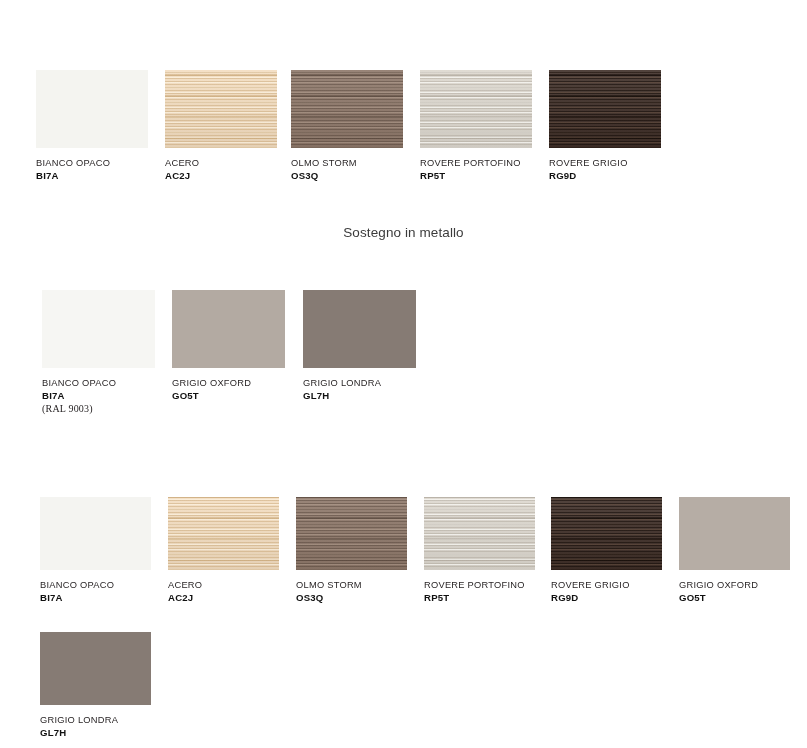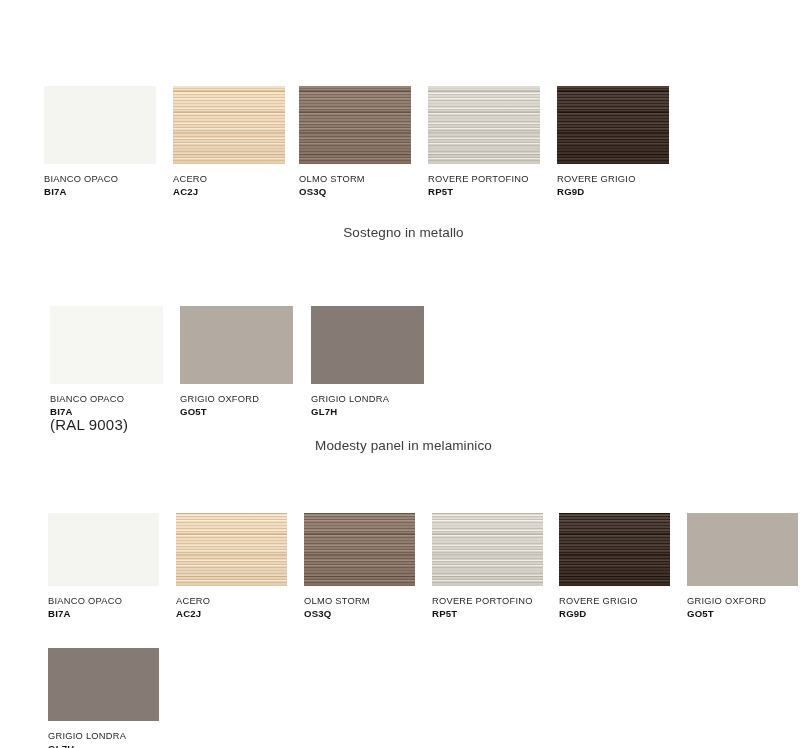--- a/index.html
+++ b/index.html
@@ -32,22 +32,21 @@
   }
   #title-1 { top: 3px; }
   #title-2 { top: 225px; }
   #title-3 { top: 438px; }
 
   
   .swatch-row { position: absolute; }
 
   .swatch-item {
     position: absolute;
-    top: 16px;
-    margin-left: 8px;
+    top: 0;
   }
 
   .swatch-chip {
     width: 112px;
     height: 80px;
     background: #eee;
     position: relative;
     overflow: hidden;
   }
 
@@ -67,26 +66,27 @@
   }
   .swatch-code {
     font-size: 9.6px;
     line-height: 13px;
     letter-spacing: 0.2px;
     color: #111111;
     font-weight: bold;
     white-space: nowrap;
   }
   .swatch-note {
-    font-size: 15px;
+    font-size: 10px;
     line-height: 13px;
     letter-spacing: 0.2px;
     color: #231f20;
     white-space: nowrap;
     font-weight: 400;
+    font-family: Liberation Serif, serif;
   }
 
   
   #row-1 { top: 70px; left: 0; }
   #row-1 .swatch-chip { width: 112px; height: 78px; }
   #row-1 .swatch-name { margin-top: 9px; }
 
   #row-2 { top: 290px; left: 0; }
   #row-2 .swatch-chip { width: 113px; height: 78px; }
   #row-2 .swatch-name { margin-top: 9px; }
@@ -100,21 +100,20 @@
   #row-4 .swatch-name { margin-top: 9px; }
 </style>
 </head>
 <body>
 
 <div class="page">
 
 
   <div class="section-title" id="title-2">Sostegno in metallo</div>
 
-  <div class="section-title" id="title-3">Modesty panel in melaminico</div>
 
   <div class="swatch-row" id="row-1">
       <div class="swatch-item" style="left: 36px;">
         <div class="swatch-chip" style="background: rgb(244, 244, 240);">
           <div class="grain" style="background:#f4f4f0;"></div>
         </div>
         <div class="swatch-name">BIANCO OPACO</div>
         <div class="swatch-code">BI7A</div>
       </div>
       <div class="swatch-item" style="left: 165px;">

